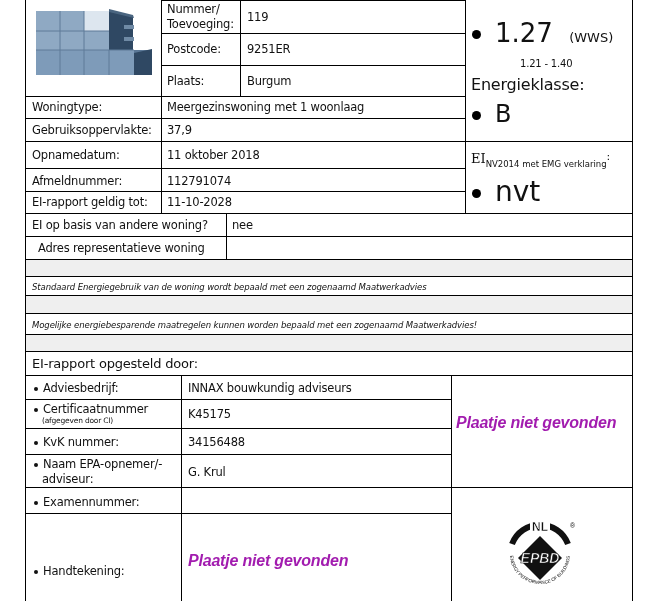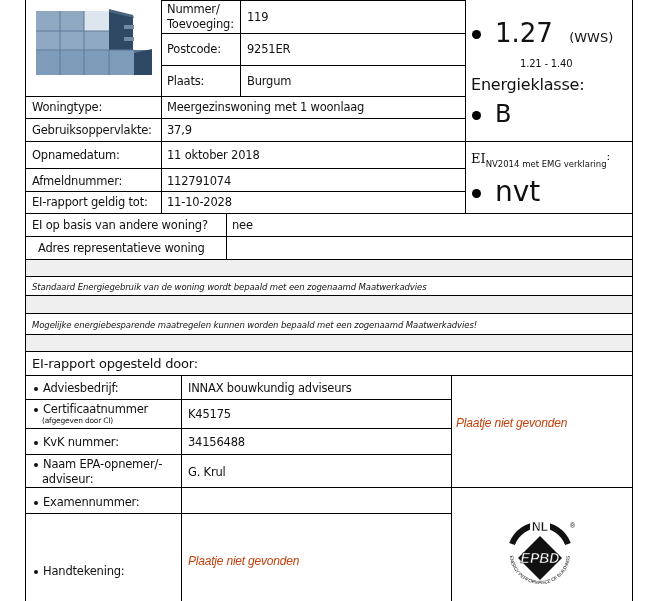--- a/index.html
+++ b/index.html
@@ -3,21 +3,21 @@
 <meta charset="utf-8">
 <style>
   html,body{margin:0;padding:0;background:#fff;}
   body{width:653px;height:601px;position:relative;overflow:hidden;font-family:"DejaVu Sans",sans-serif;color:#111;}
   .abs{position:absolute;box-sizing:border-box;}
   .hl{position:absolute;height:1px;background:#000;}
   .vl{position:absolute;width:1px;background:#000;}
   .t{position:absolute;font-size:11.5px;line-height:14px;white-space:nowrap;letter-spacing:-0.2px;}
   .it{font-style:italic;font-size:8.5px;letter-spacing:-0.1px;}
   .gray{position:absolute;background:#efefef;}
-  .red{color:#c2410c;font-family:"Liberation Sans",sans-serif;font-weight:normal;font-style:italic;font-size:12px;}
+  .red{color:#a21caf;font-family:"Liberation Sans",sans-serif;font-weight:bold;font-style:italic;font-size:16px;}
   .bullet{display:inline-block;width:9px;height:9px;border-radius:50%;background:#000;vertical-align:middle;}
   .sbullet{display:inline-block;width:4px;height:4px;border-radius:50%;background:#111;vertical-align:middle;margin-right:5px;margin-left:2px;}
 </style>
 </head>
 <body>
 
 <div class="abs" style="left:34px;top:5px;width:118px;height:70px;">
   <svg width="118" height="70" viewBox="0 0 118 70">
 
     <polygon points="2,6 75,6 75,45 2,45" fill="#8fa9c3"></polygon>

